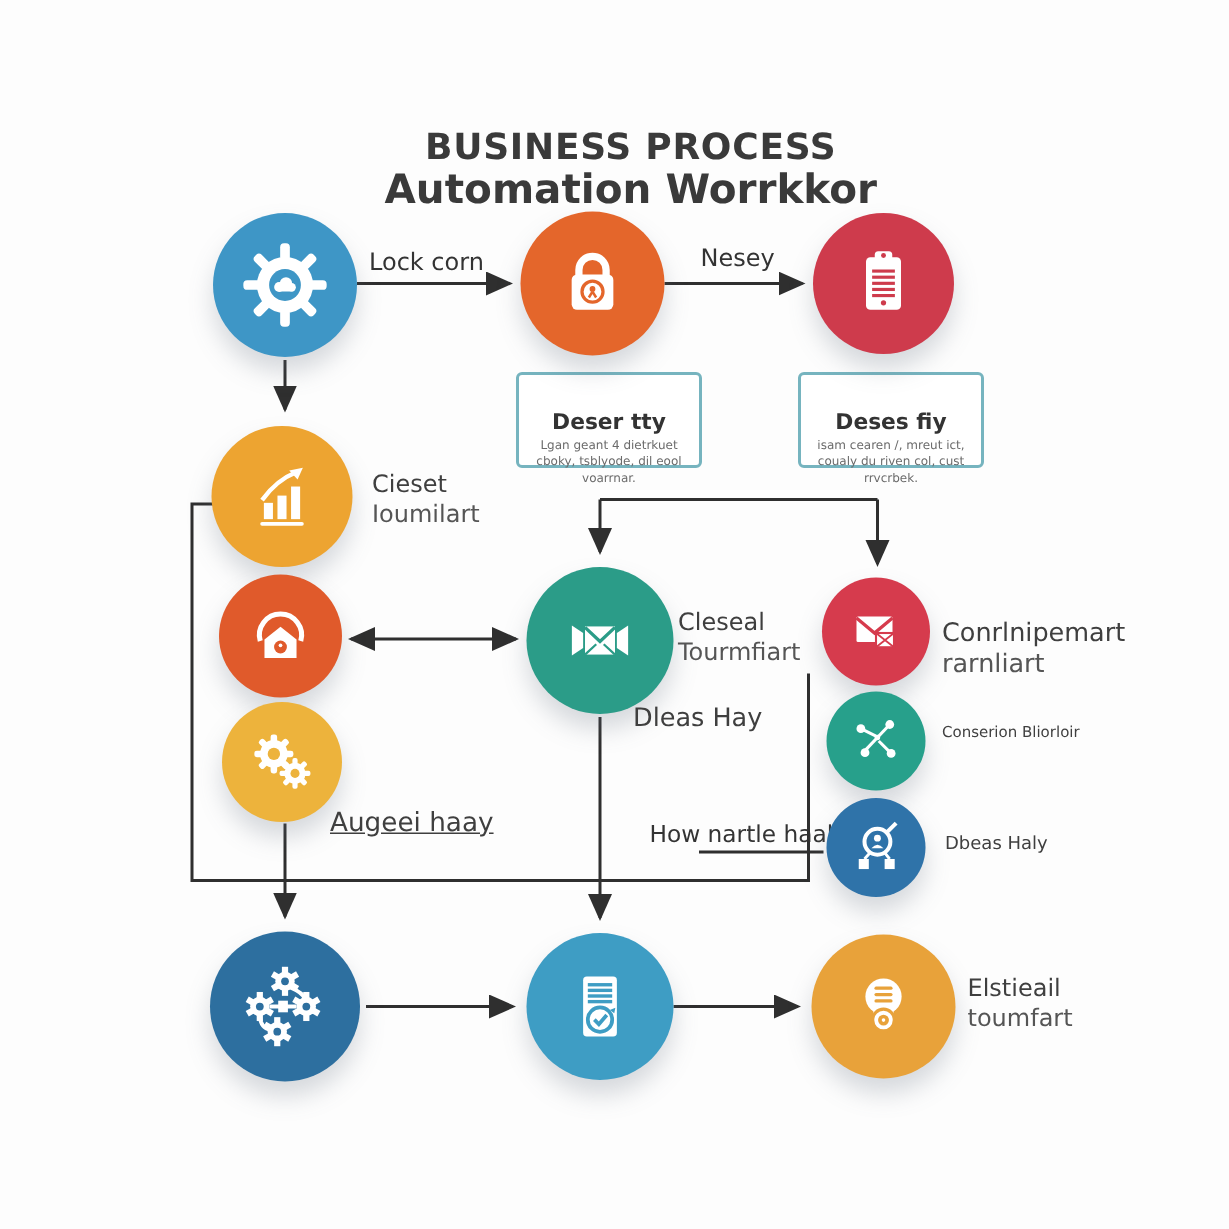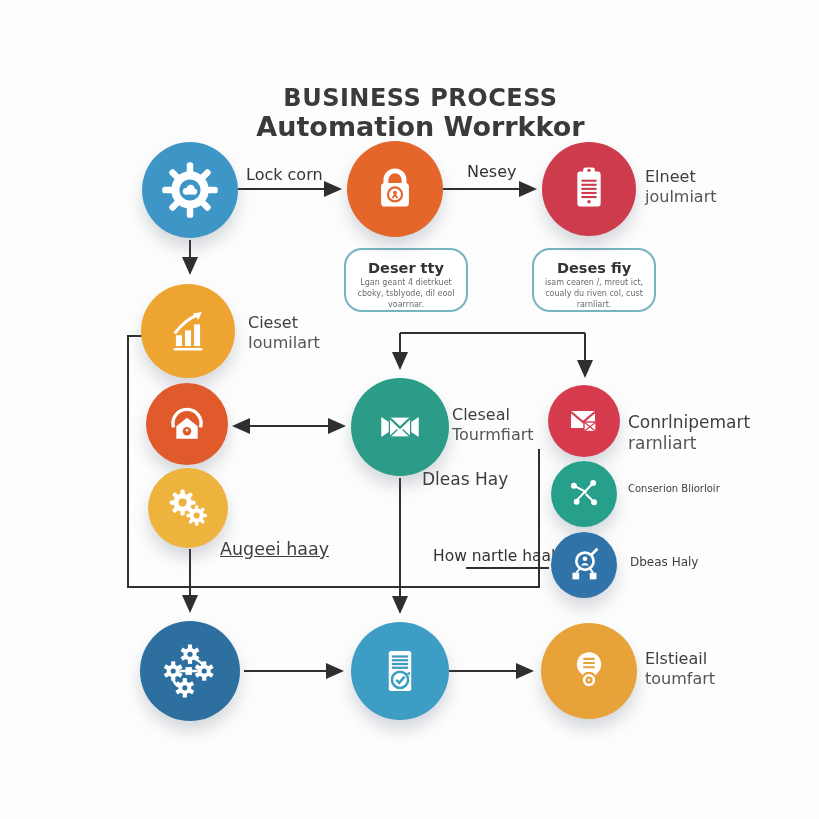--- a/index.html
+++ b/index.html
@@ -6,22 +6,22 @@
   #stage{position:relative;width:819px;height:819px;font-family:"DejaVu Sans",sans-serif;color:#3e3e3e;}
   .title{position:absolute;left:0;top:86px;width:819px;text-align:center;line-height:1.08;
          font-family:"DejaVu Sans",sans-serif;font-weight:bold;color:#3a3a3a;padding-left:11px;}
   .title .t1{font-size:24px;letter-spacing:.5px;}
   .title .t2{font-size:27px;}
   .node{position:absolute;border-radius:50%;display:flex;align-items:center;justify-content:center;
         box-shadow:0 10px 16px rgba(100,112,128,.26);}
   .lbl{position:absolute;font-size:16px;line-height:1.22;color:#3f3f3f;white-space:nowrap;}
   .lbl .l2{color:#555;}
   .edge-lbl{position:absolute;font-size:16px;color:#333;white-space:nowrap;}
-  .ibox{position:absolute;width:124px;height:64px;border:2px solid #76b4bf;border-radius:18px;
-        background:#fff;text-align:center;padding-top:10px;box-sizing:border-box;}
+  .ibox{position:absolute;width:124px;height:64px;border:2px solid #76b4bf;border-radius:4px;
+        background:#fff;text-align:center;padding-top:24px;box-sizing:border-box;}
   .ibox .bt{font-size:14.5px;font-weight:bold;color:#333;margin-bottom:2px;}
   .ibox .bb{font-size:8px;color:#6b6b6b;line-height:1.35;}
   svg.overlay{position:absolute;left:0;top:0;pointer-events:none;}
 </style>
 </head>
 <body>
 
 <div id="stage">
 
   <div class="title">
@@ -65,21 +65,21 @@
       <div>Lgan geant 4 dietrkuet</div>
       <div>cboky, tsblyode, dil eool</div>
       <div>voarrnar.</div>
     </div>
   </div>
   <div class="ibox" style="left:532px;top:248px;">
     <div class="bt">Deses fiy</div>
     <div class="bb">
       <div>isam cearen /, mreut ict,</div>
       <div>coualy du riven col, cust</div>
-      <div>rarnliart.</div>
+      <div>rrvcrbek.</div>
     </div>
   </div>
 
   <div class="node" style="left:142px;top:142px;width:96px;height:96px;background:#3e96c6;">
     <svg width="62" height="62" viewBox="0 0 48 48">
       <g fill="#fff">
         <rect x="21.5" y="2.5" width="5" height="9" rx="2"></rect>
         <rect x="21.5" y="2.5" width="5" height="9" rx="2" transform="rotate(45 24 24)"></rect>
         <rect x="21.5" y="2.5" width="5" height="9" rx="2" transform="rotate(90 24 24)"></rect>
         <rect x="21.5" y="2.5" width="5" height="9" rx="2" transform="rotate(135 24 24)"></rect>
@@ -117,24 +117,20 @@
       <g fill="#ce3b4c">
         <rect x="17.5" y="16" width="13" height="1.8"></rect>
         <rect x="17.5" y="19.5" width="13" height="1.8"></rect>
         <rect x="17.5" y="23" width="13" height="1.8"></rect>
         <rect x="17.5" y="26.5" width="13" height="1.8"></rect>
         <rect x="17.5" y="30" width="13" height="1.8"></rect>
         <circle cx="24" cy="35" r="1.5"></circle>
       </g>
     </svg>
   </div>
-  <div class="lbl" style="left:645px;top:167px;">
-    <div>Elneet</div>
-    <div class="l2">joulmiart</div>
-  </div>
 
   <div class="node" style="left:141px;top:284px;width:94px;height:94px;background:#eda431;">
     <svg width="58" height="58" viewBox="0 0 48 48">
       <g fill="#fff">
         <rect x="14" y="27.5" width="5" height="9"></rect>
         <rect x="21.5" y="23.5" width="5" height="13"></rect>
         <rect x="29" y="18.5" width="5" height="18"></rect>
         <rect x="12" y="38" width="24" height="2.2" rx="1"></rect>
       </g>
       <path d="M13,26 Q21,15 31.5,10.8" stroke="#fff" stroke-width="2.4" fill="none"></path>

